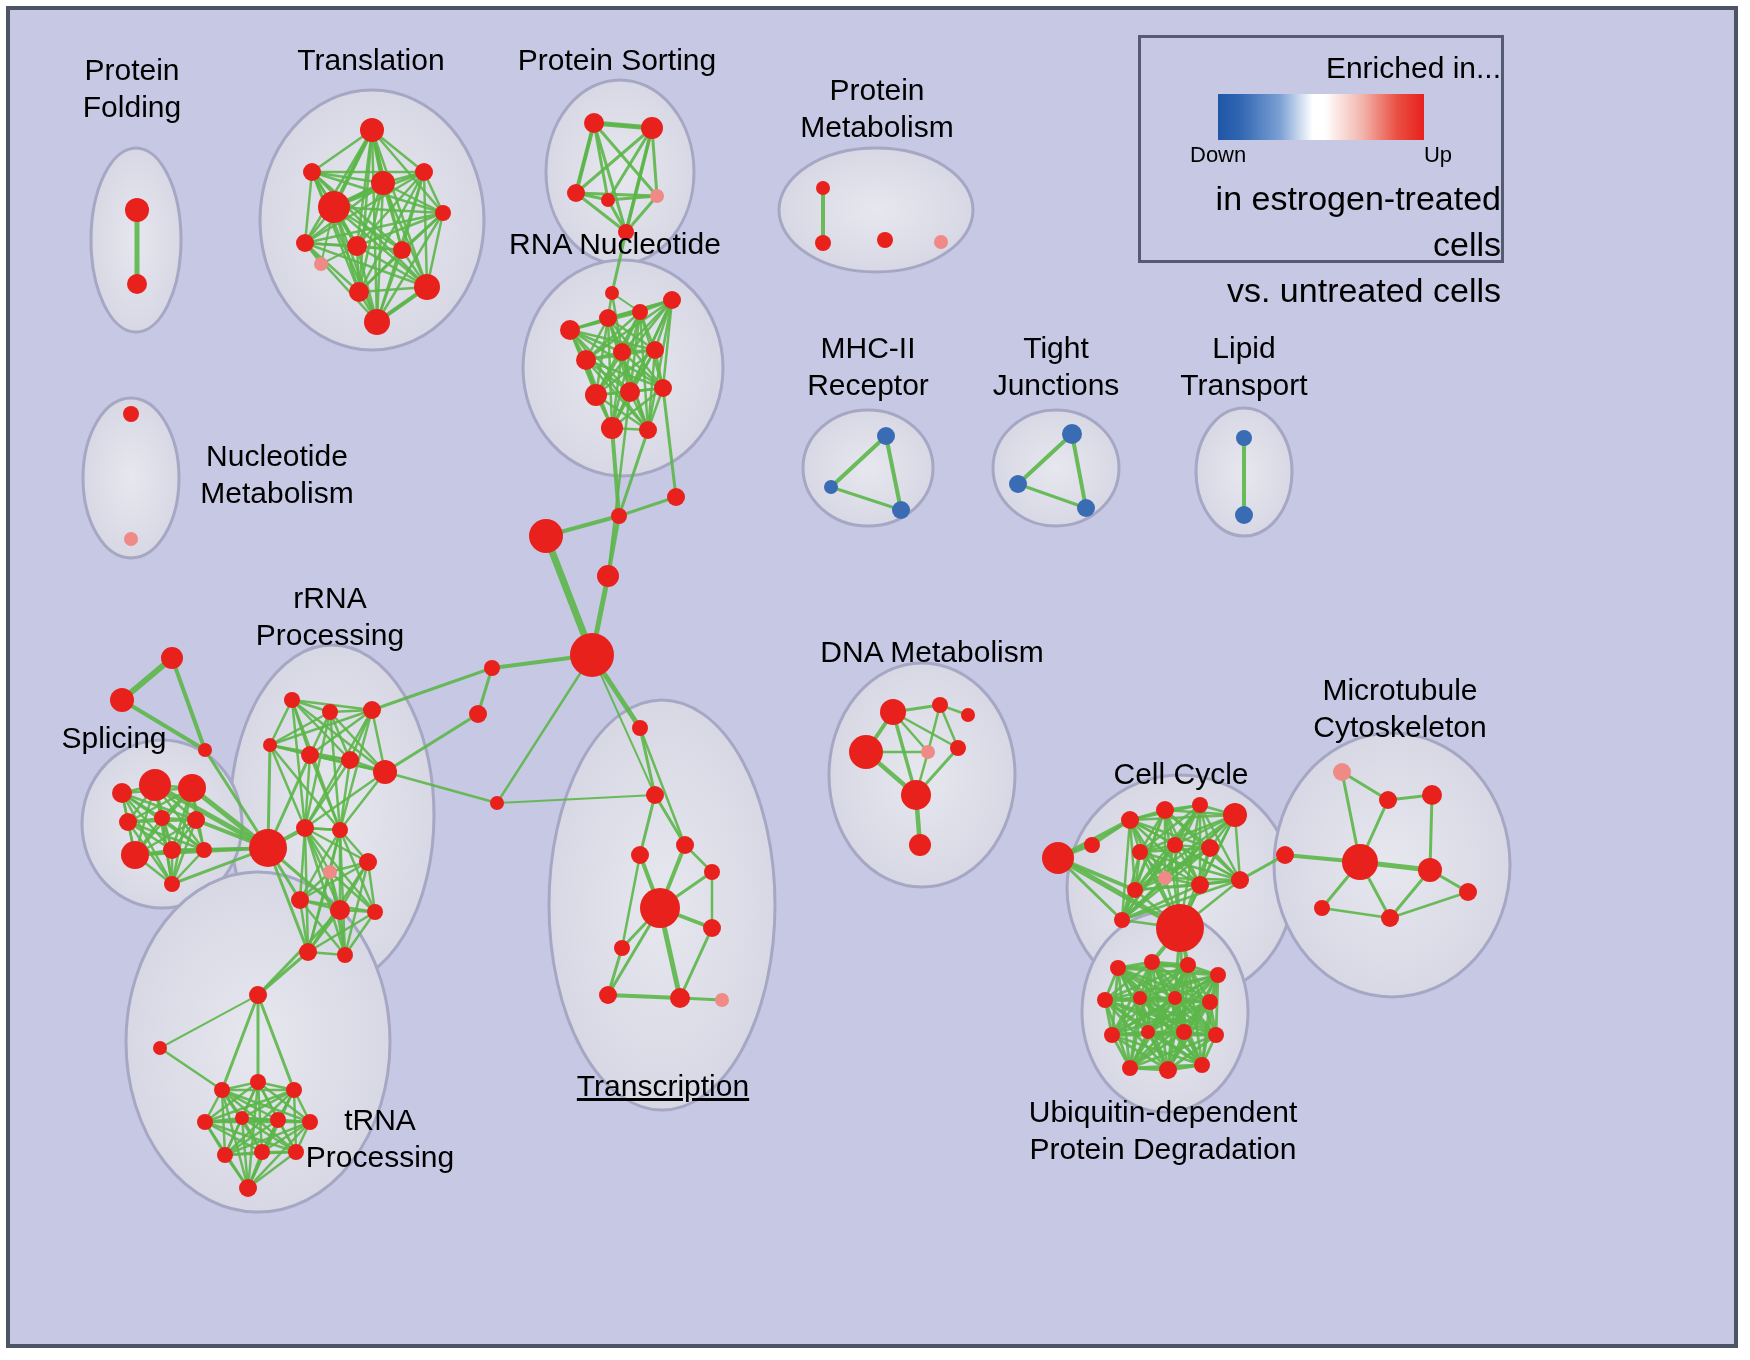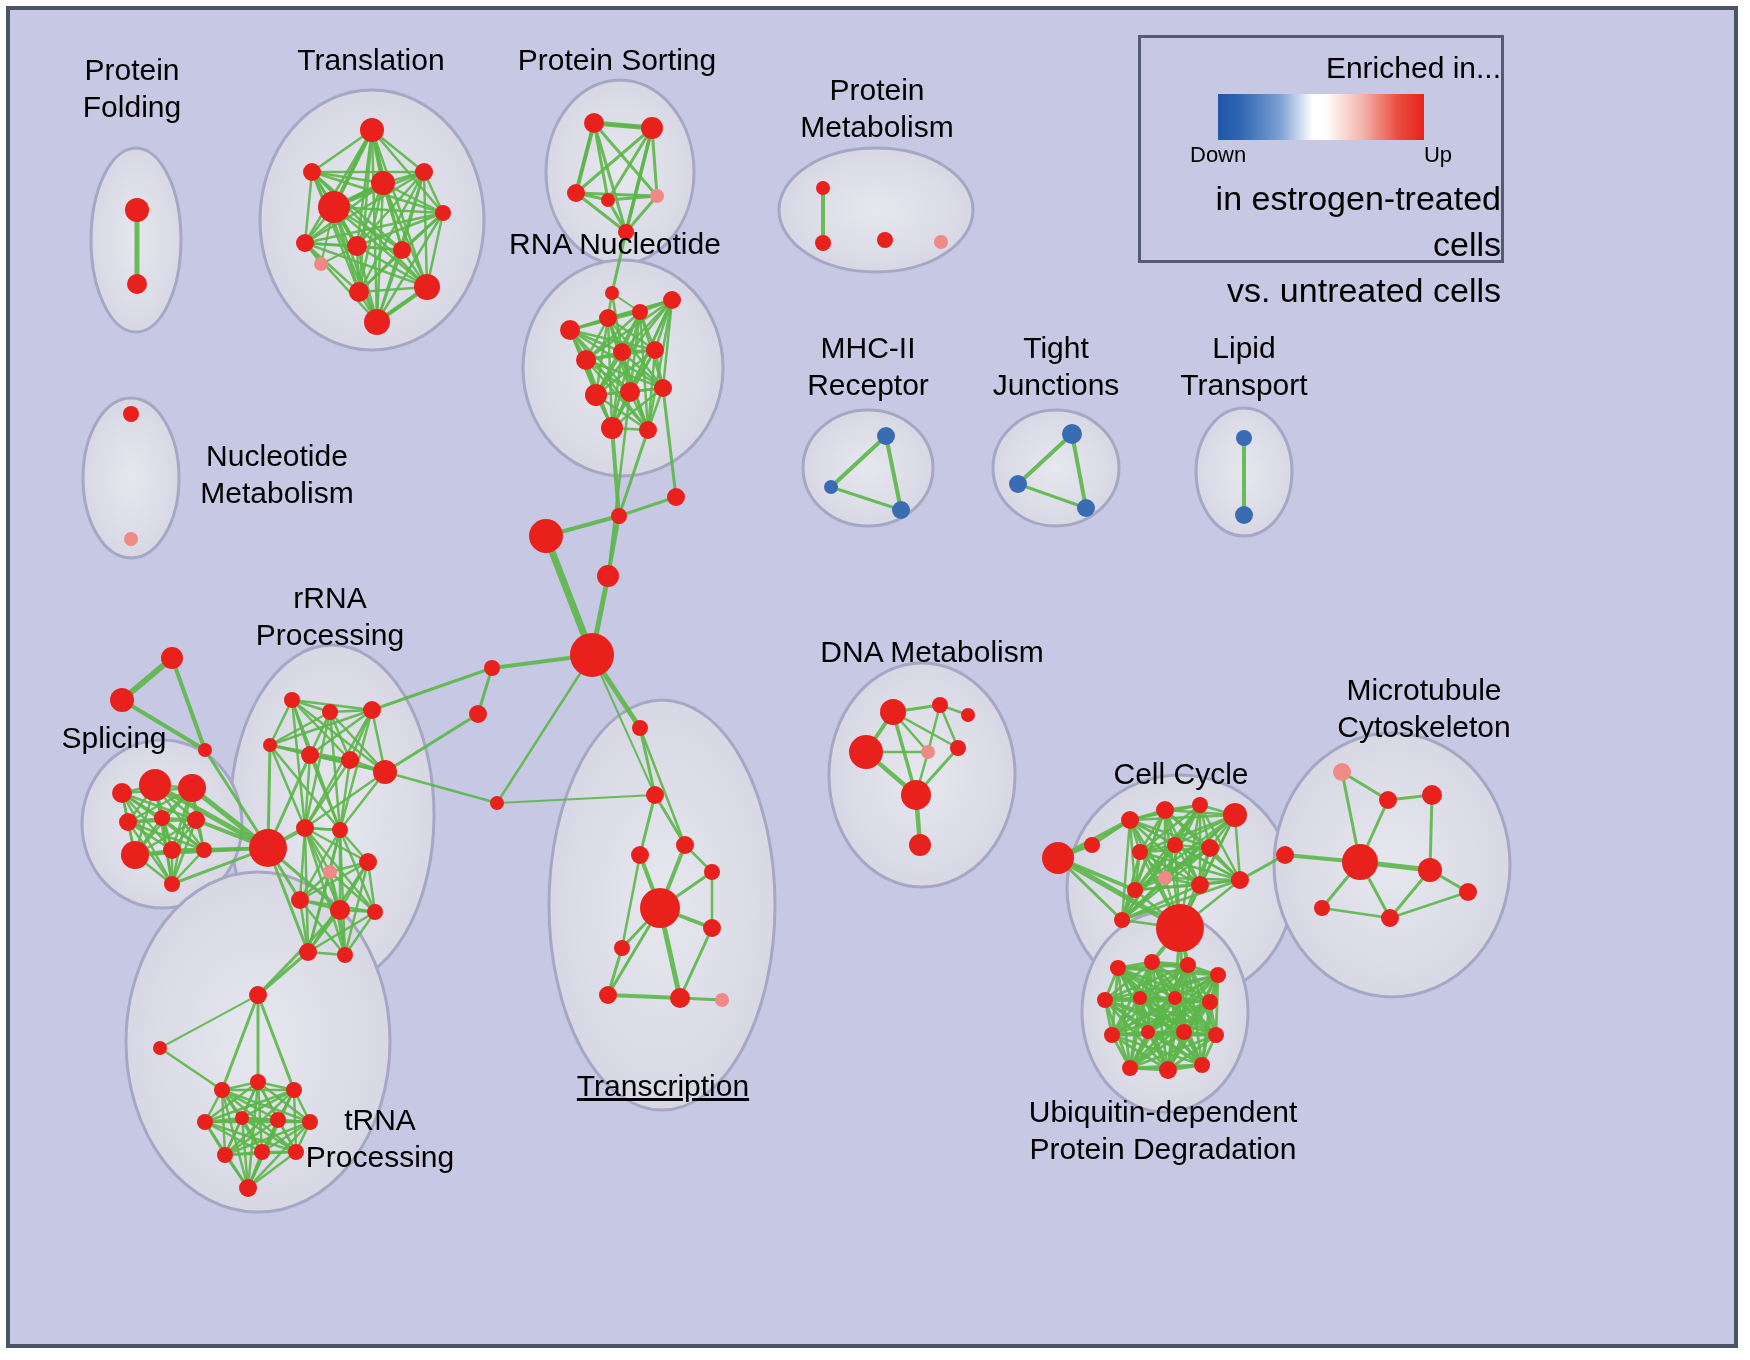--- a/index.html
+++ b/index.html
@@ -840,21 +840,21 @@
 Receptor</div>
       <div class="clabel" style="left: 1056px; top: 330px;">Tight
 Junctions</div>
       <div class="clabel" style="left: 1244px; top: 330px;">Lipid
 Transport</div>
       <div class="clabel" style="left: 330px; top: 580px;">rRNA
 Processing</div>
       <div class="clabel" style="left: 114px; top: 720px;">Splicing</div>
       <div class="clabel" style="left: 932px; top: 634px;">DNA Metabolism</div>
       <div class="clabel" style="left: 1181px; top: 756px;">Cell Cycle</div>
-      <div class="clabel" style="left: 1400px; top: 672px; margin-left: 24px;">Microtubule
+      <div class="clabel" style="left: 1400px; top: 672px;">Microtubule
 Cytoskeleton</div>
       <div class="clabel" style="left: 380px; top: 1102px;">tRNA
 Processing</div>
       <div class="clabel" style="left: 663px; top: 1068px; text-decoration: underline;">Transcription</div>
       <div class="clabel" style="left: 1163px; top: 1094px;">Ubiquitin-dependent
 Protein Degradation</div>
     </div>
 
   <div class="legend">
     <div class="legend-title">Enriched in...</div>

